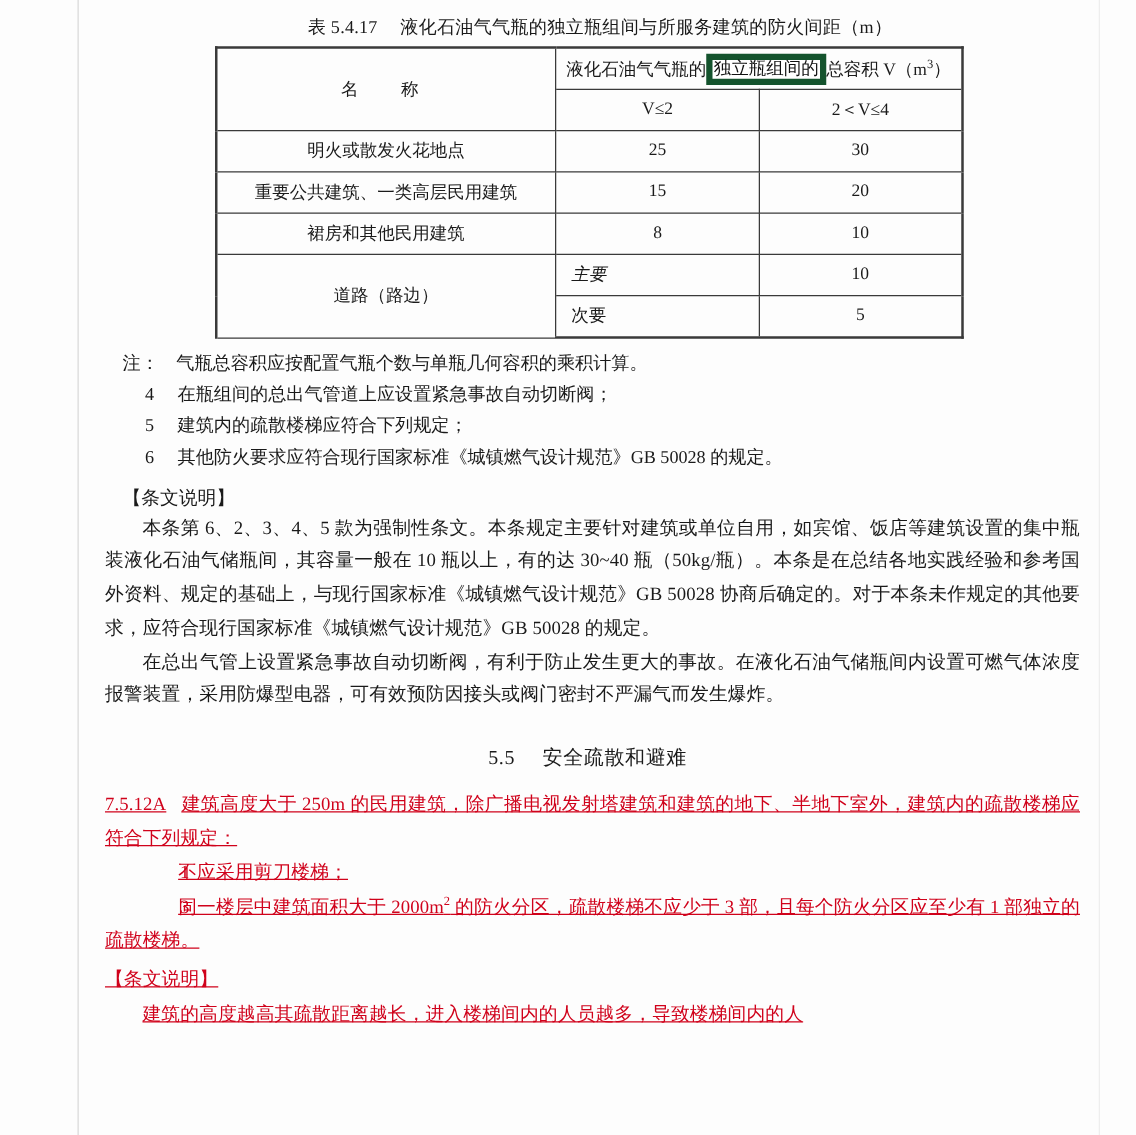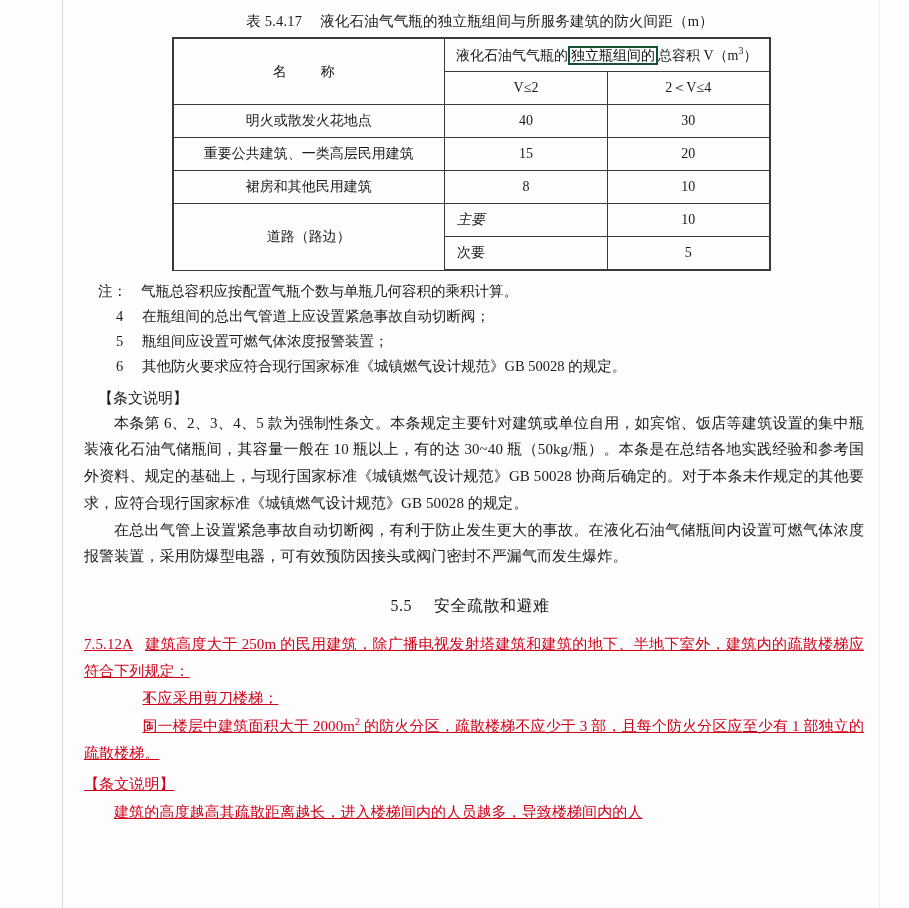--- a/index.html
+++ b/index.html
@@ -78,21 +78,21 @@
     width: 272px;
     text-align: left;
     padding-left: 12px;
   }
   .name-head {
     text-align: center;
     letter-spacing: 10px;
     padding-left: 0;
   }
   .hl-box {
-    border: 2px solid #14532d;
+    border: 5px solid #14532d;
     padding: 0 1px;
     color: #111;
     background: #fff;
   }
   .sup { font-size: 10px; vertical-align: super; }
   
   .notes {
     margin-top: 8px;
     font-size: 14.5px;
     line-height: 1.72;
@@ -173,21 +173,21 @@
               <span>液化石油气气瓶的</span><span class="hl-box">独立瓶组间的</span><span>总容积 V（m</span><span class="sup">3</span><span>）</span>
             </td>
           </tr>
           <tr>
             <td>V≤2</td>
             <td class="outer-right">2＜V≤4</td>
           </tr>
 
           <tr>
             <td class="name-cell outer-left">明火或散发火花地点</td>
-            <td>40</td>
+            <td>25</td>
             <td class="outer-right">30</td>
           </tr>
           <tr>
             <td class="name-cell outer-left">重要公共建筑、一类高层民用建筑</td>
             <td>15</td>
             <td class="outer-right">20</td>
           </tr>
           <tr>
             <td class="name-cell outer-left">裙房和其他民用建筑</td>
             <td>8</td>
@@ -208,21 +208,21 @@
     </div>
 
     <div class="notes">
       <div class="note-line">
         <span class="note-head">注：</span><span>气瓶总容积应按配置气瓶个数与单瓶几何容积的乘积计算。</span>
       </div>
       <div class="note-line" style="padding-left:18px;">
         <span class="note-num">4</span><span>在瓶组间的总出气管道上应设置紧急事故自动切断阀；</span>
       </div>
       <div class="note-line" style="padding-left:18px;">
-        <span class="note-num">5</span><span>瓶组间应设置可燃气体浓度报警装置；</span>
+        <span class="note-num">5</span><span>建筑内的疏散楼梯应符合下列规定；</span>
       </div>
       <div class="note-line" style="padding-left:18px;">
         <span class="note-num">6</span><span>其他防火要求应符合现行国家标准《城镇燃气设计规范》GB 50028 的规定。</span>
       </div>
     </div>
 
     <div class="sec-title">【条文说明】</div>
     <div class="body-block">
       <p class="body">本条第 6、2、3、4、5 款为强制性条文。本条规定主要针对建筑或单位自用，如宾馆、饭店等建筑设置的集中瓶装液化石油气储瓶间，其容量一般在 10 瓶以上，有的达 30~40 瓶（50kg/瓶）。本条是在总结各地实践经验和参考国外资料、规定的基础上，与现行国家标准《城镇燃气设计规范》GB 50028 协商后确定的。对于本条未作规定的其他要求，应符合现行国家标准《城镇燃气设计规范》GB 50028 的规定。</p>
       <p class="body">在总出气管上设置紧急事故自动切断阀，有利于防止发生更大的事故。在液化石油气储瓶间内设置可燃气体浓度报警装置，采用防爆型电器，可有效预防因接头或阀门密封不严漏气而发生爆炸。</p>

